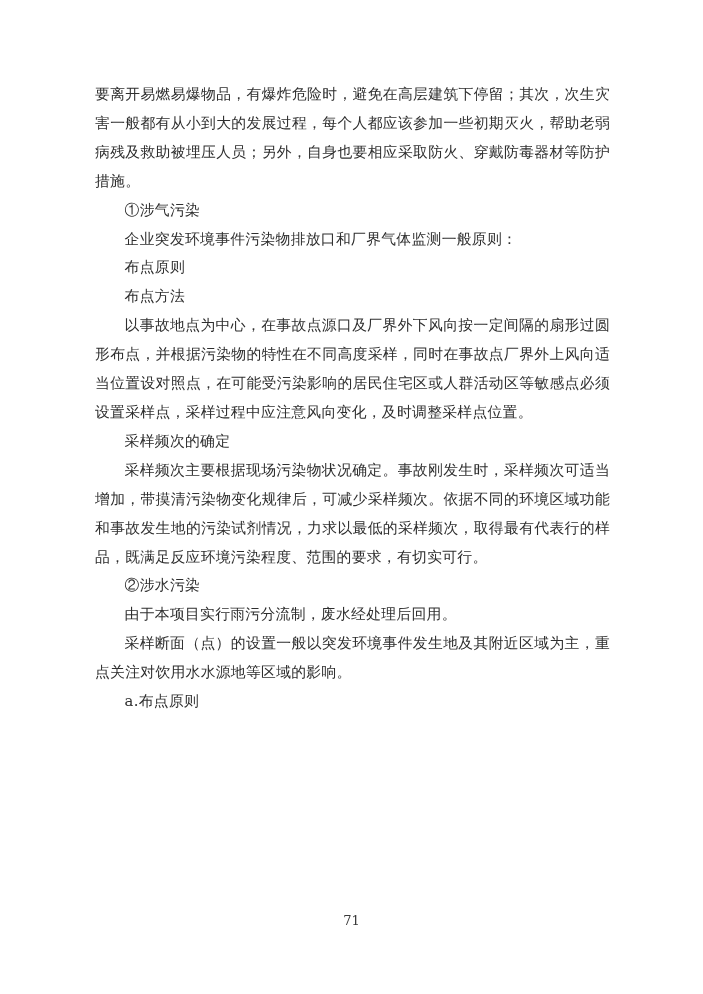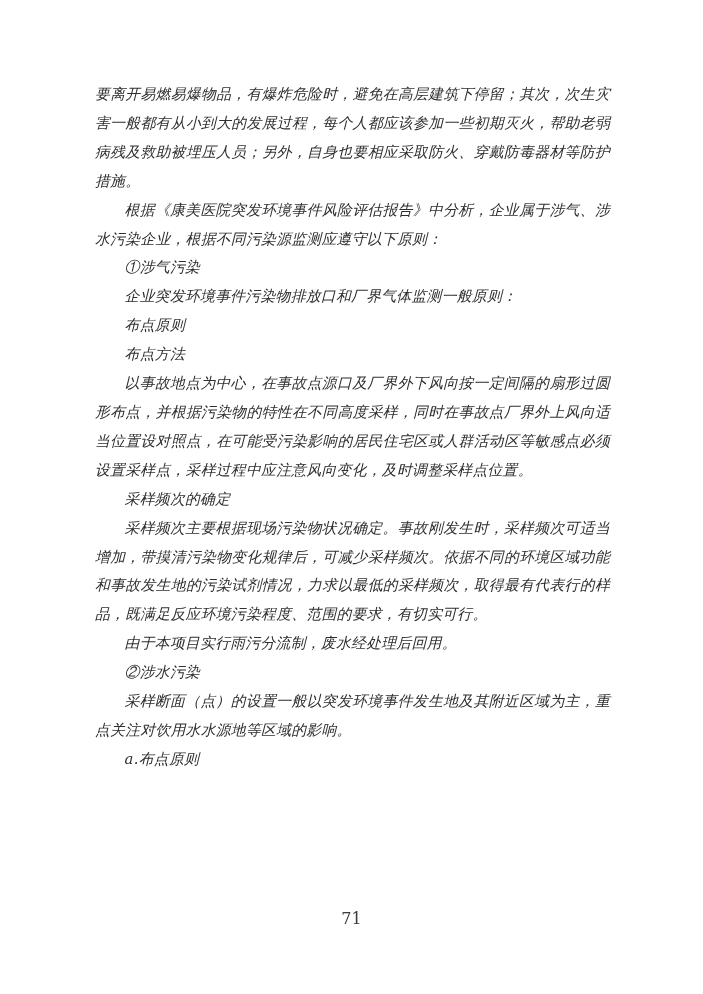--- a/index.html
+++ b/index.html
@@ -13,21 +13,20 @@
     height: 994px;
     background: #ffffff;
     overflow: hidden;
     font-family: "DejaVu Serif", "Liberation Serif", serif;
   }
   .content {
     position: absolute;
     left: 95px;
     top: 80px;
     width: 515px;
-    font-style: italic;
   }
   .body-para {
     margin: 0;
     font-size: 14.8px;
     line-height: 28.9px;
     text-align: justify;
     color: #2e2e2e;
     letter-spacing: 0.3px;
   }
   .indent {
@@ -43,54 +42,53 @@
   }
   .emphasis {
     color: #c02020;
   }
   .page-number {
     position: absolute;
     left: 0;
     right: 0;
     bottom: 66px;
     text-align: center;
-    font-size: 16px;
+    font-size: 13px;
     color: #3a3a3a;
   }
 </style>
 </head>
 <body>
 
 <div class="page">
   <div class="content">
 
     <p class="body-para">要离开易燃易爆物品，有爆炸危险时，避免在高层建筑下停留；其次，次生灾害一般都有从小到大的发展过程，每个人都应该参加一些初期灭火，帮助老弱病残及救助被埋压人员；另外，自身也要相应采取防火、穿戴防毒器材等防护措施。</p>
 
 
 
-    <p class="body-para indent">根据《康美医院突发环境事件风险评估报告》中分析，企业属于涉气、涉水污染企业，根据不同污染源监测应遵守以下原则：</p>
 
     <p class="body-para indent">①涉气污染</p>
 
     <p class="body-para indent">企业突发环境事件污染物排放口和厂界气体监测一般原则：</p>
 
     <p class="body-para indent">布点原则</p>
 
 
     <p class="body-para indent">布点方法</p>
 
     <p class="body-para indent">以事故地点为中心，在事故点源口及厂界外下风向按一定间隔的扇形过圆形布点，并根据污染物的特性在不同高度采样，同时在事故点厂界外上风向适当位置设对照点，在可能受污染影响的居民住宅区或人群活动区等敏感点必须设置采样点，采样过程中应注意风向变化，及时调整采样点位置。</p>
 
     <p class="body-para indent">采样频次的确定</p>
 
     <p class="body-para indent">采样频次主要根据现场污染物状况确定。事故刚发生时，采样频次可适当增加，带摸清污染物变化规律后，可减少采样频次。依据不同的环境区域功能和事故发生地的污染试剂情况，力求以最低的采样频次，取得最有代表行的样品，既满足反应环境污染程度、范围的要求，有切实可行。</p>
 
+    <p class="body-para indent">②涉水污染</p>
+
     <p class="body-para indent">由于本项目实行雨污分流制，废水经处理后回用。</p>
-
-    <p class="body-para indent">②涉水污染</p>
 
     <p class="body-para indent">采样断面（点）的设置一般以突发环境事件发生地及其附近区域为主，重点关注对饮用水水源地等区域的影响。</p>
 
     <p class="body-para indent">a.布点原则</p>
 
   </div>
 
   <div class="page-number">71</div>
 </div>
 

